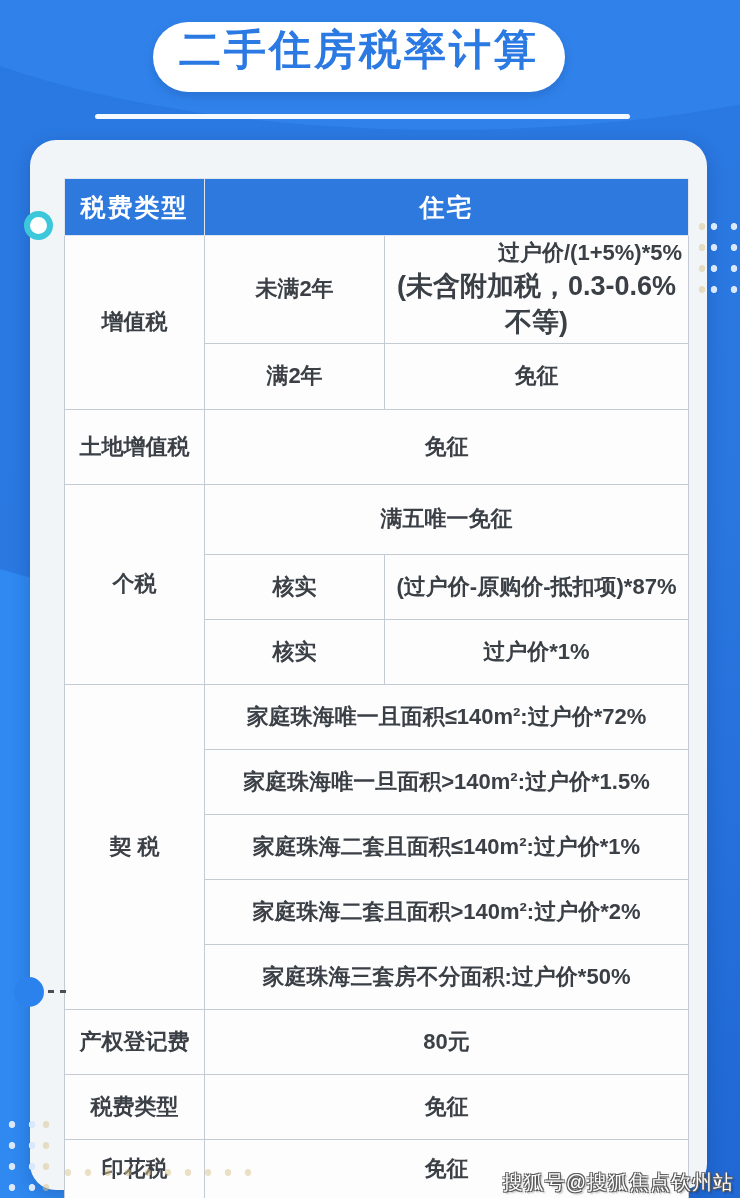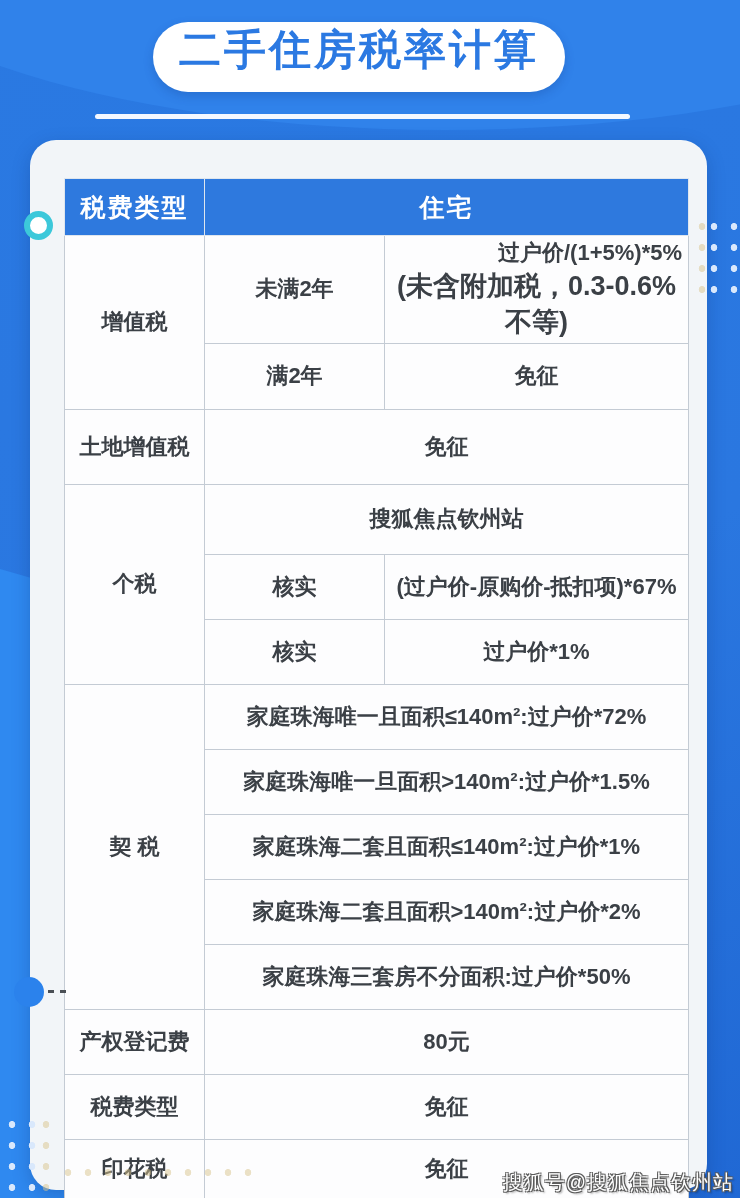--- a/index.html
+++ b/index.html
@@ -117,25 +117,25 @@
       <tr class="h66">
         <td>满2年</td>
         <td>免征</td>
       </tr>
       <tr class="h75">
         <td>土地增值税</td>
         <td colspan="2">免征</td>
       </tr>
       <tr class="h70">
         <td rowspan="3">个税</td>
-        <td colspan="2">搜狐焦点钦州站</td>
+        <td colspan="2">满五唯一免征</td>
       </tr>
       <tr class="h65">
         <td>核实</td>
-        <td>(过户价-原购价-抵扣项)*67%</td>
+        <td>(过户价-原购价-抵扣项)*87%</td>
       </tr>
       <tr class="h65">
         <td>核实</td>
         <td>过户价*1%</td>
       </tr>
       <tr class="h65">
         <td rowspan="5">契 税</td>
         <td colspan="2">家庭珠海唯一且面积≤140m²:过户价*72%</td>
       </tr>
       <tr class="h65">

